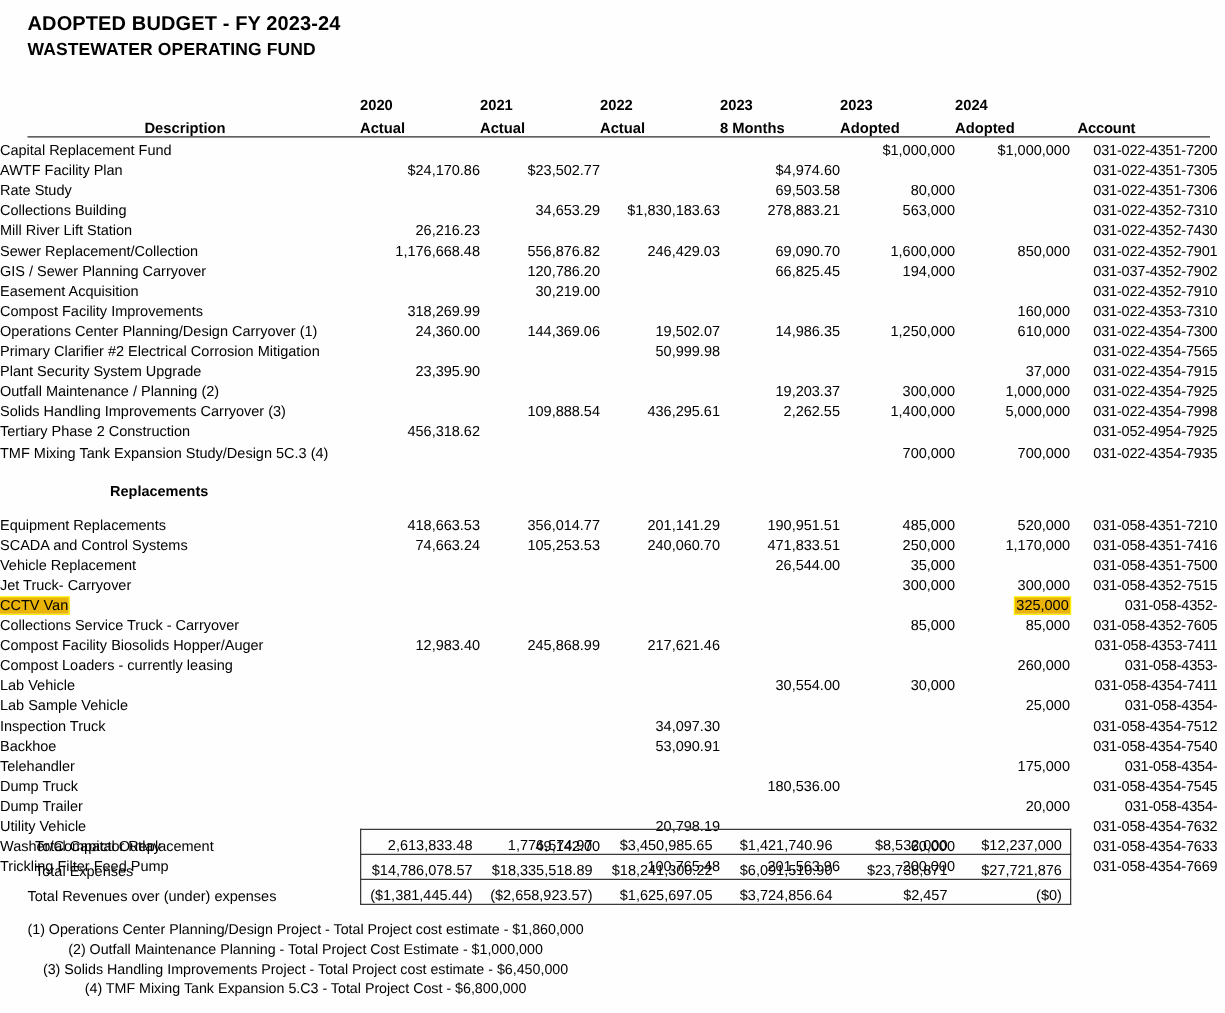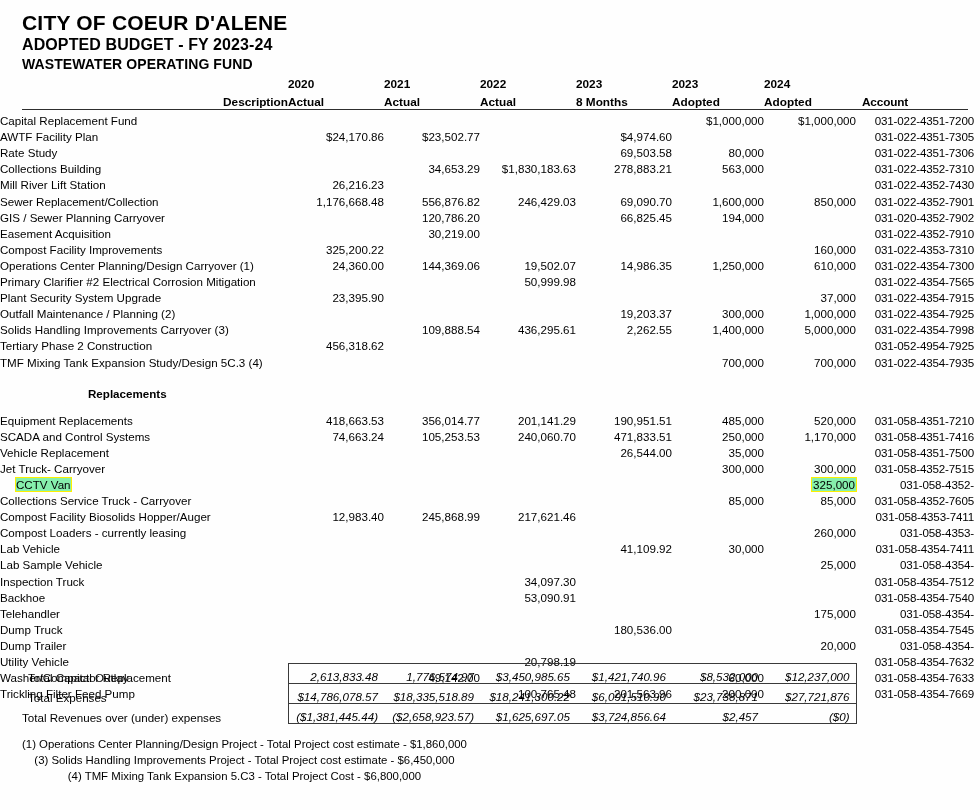--- a/index.html
+++ b/index.html
@@ -74,21 +74,21 @@
   
   col.c-desc { width: 288px; }
   col.c-num  { width: 96px;  }
   col.c-num2 { width: 92px;  }
   col.c-acct { width: 118px; }
   col.c-fte  { width: 77px;  }
 
   
   tr.hdr-year td { height: 15px; font-size: 11.8px; font-weight: bold; padding-bottom: 1px;}
   tr.hdr-lbl td  { height: 17px; font-size: 11.8px; font-weight: bold; padding-bottom: 2px;}
-  tr.hdr-lbl td.desc { text-align: right; padding-left: 8px; }
+  tr.hdr-lbl td.desc { text-align: center; padding-left: 8px; }
   tr.hdr-lbl td.ctr  { text-align: left; }
   tr.hdr-lbl td.acct { text-align: left; padding-left: 6px; }
   tr.hdr-lbl td.fte  { text-align: right; padding-right: 6px; }
   tr.hdr-year td.desc { text-align: left; }
 
   .headrule {
     position: absolute;
     left: 22px;
     top: 109px;
     width: 946px;
@@ -115,23 +115,22 @@
 
   tr.spacer td { height: 11px; }
   tr.section td.desc {
     font-weight: bold;
     padding-left: 88px;
     height: 20px;
   }
 
   
   .hl {
-    background: #86efac;
+    background: #eab308;
     box-shadow: 0 0 0 1px #fdf000;
-    margin-left: 16px;
   }
   td.num .hl { padding: 0 1px; }
 
   
   .totals-wrap {
     position: absolute;
     left: 0;
     top: 663px;
     width: 884px;
   }
@@ -142,21 +141,21 @@
     font-size: 11.6px;
   }
   table.totals td {
     padding: 0;
     white-space: nowrap;
     vertical-align: bottom;
     height: 19px;
   }
   table.totals td.desc { text-align: left; padding-left: 28px; }
   table.totals td.desc.tight { padding-left: 22px; }
-  table.totals td.num { text-align: right; padding-right: 6px; font-style: italic; }
+  table.totals td.num { text-align: right; padding-right: 6px; }
   .bx-t { border-top: 1.3px solid #3a3a3a; }
   .bx-b { border-bottom: 1.3px solid #3a3a3a; }
   .bx-l { border-left: 1.3px solid #3a3a3a; }
   .bx-r { border-right: 1.3px solid #3a3a3a; }
 
   
   .notes {
     position: absolute;
     left: 22px;
     top: 737px;
@@ -165,21 +164,20 @@
     text-align: center;
   }
   .notes div { white-space: nowrap; }
 </style>
 </head>
 <body>
 
 <div class="page">
 
   <div class="titles">
-    <div class="title-main">CITY OF COEUR D'ALENE</div>
     <div class="title-sub">ADOPTED BUDGET - FY 2023-24</div>
     <div class="title-sub2">WASTEWATER OPERATING FUND</div>
   </div>
 
   <div class="headrule"></div>
 
   <div class="sheet">
     <table class="grid">
       <colgroup>
         <col class="c-desc">
@@ -284,37 +282,37 @@
             <td class="fte"></td>
           </tr>
           <tr class="row">
             <td class="desc">GIS / Sewer Planning Carryover</td>
             <td class="num"></td>
             <td class="num">120,786.20</td>
             <td class="num"></td>
             <td class="num">66,825.45</td>
             <td class="num">194,000</td>
             <td class="num"></td>
-            <td class="acct">031-020-4352-7902</td>
+            <td class="acct">031-037-4352-7902</td>
             <td class="fte"></td>
           </tr>
           <tr class="row">
             <td class="desc">Easement Acquisition</td>
             <td class="num"></td>
             <td class="num">30,219.00</td>
             <td class="num"></td>
             <td class="num"></td>
             <td class="num"></td>
             <td class="num"></td>
             <td class="acct">031-022-4352-7910</td>
             <td class="fte"></td>
           </tr>
           <tr class="row">
             <td class="desc">Compost Facility Improvements</td>
-            <td class="num">325,200.22</td>
+            <td class="num">318,269.99</td>
             <td class="num"></td>
             <td class="num"></td>
             <td class="num"></td>
             <td class="num"></td>
             <td class="num">160,000</td>
             <td class="acct">031-022-4353-7310</td>
             <td class="fte"></td>
           </tr>
           <tr class="row">
             <td class="desc">Operations Center Planning/Design Carryover (1)</td>
@@ -500,21 +498,21 @@
             <td class="num"></td>
             <td class="num">260,000</td>
             <td class="acct">031-058-4353-</td>
             <td class="fte"></td>
           </tr>
           <tr class="row">
             <td class="desc">Lab Vehicle</td>
             <td class="num"></td>
             <td class="num"></td>
             <td class="num"></td>
-            <td class="num">41,109.92</td>
+            <td class="num">30,554.00</td>
             <td class="num">30,000</td>
             <td class="num"></td>
             <td class="acct">031-058-4354-7411</td>
             <td class="fte"></td>
           </tr>
           <tr class="row">
             <td class="desc">Lab Sample Vehicle</td>
             <td class="num"></td>
             <td class="num"></td>
             <td class="num"></td>
@@ -662,17 +660,18 @@
             <td class="num bx-t bx-b bx-r">($0)</td>
             <td></td>
             <td></td>
           </tr>
         </tbody>
     </table>
   </div>
 
   <div class="notes">
     <div>(1) Operations Center Planning/Design Project - Total Project cost estimate - $1,860,000</div>
+    <div>(2) Outfall Maintenance Planning - Total Project Cost Estimate - $1,000,000</div>
     <div>(3) Solids Handling Improvements Project - Total Project cost estimate - $6,450,000</div>
     <div>(4) TMF Mixing Tank Expansion 5.C3 - Total Project Cost - $6,800,000</div>
   </div>
 
 </div>
 
 </body></html>

